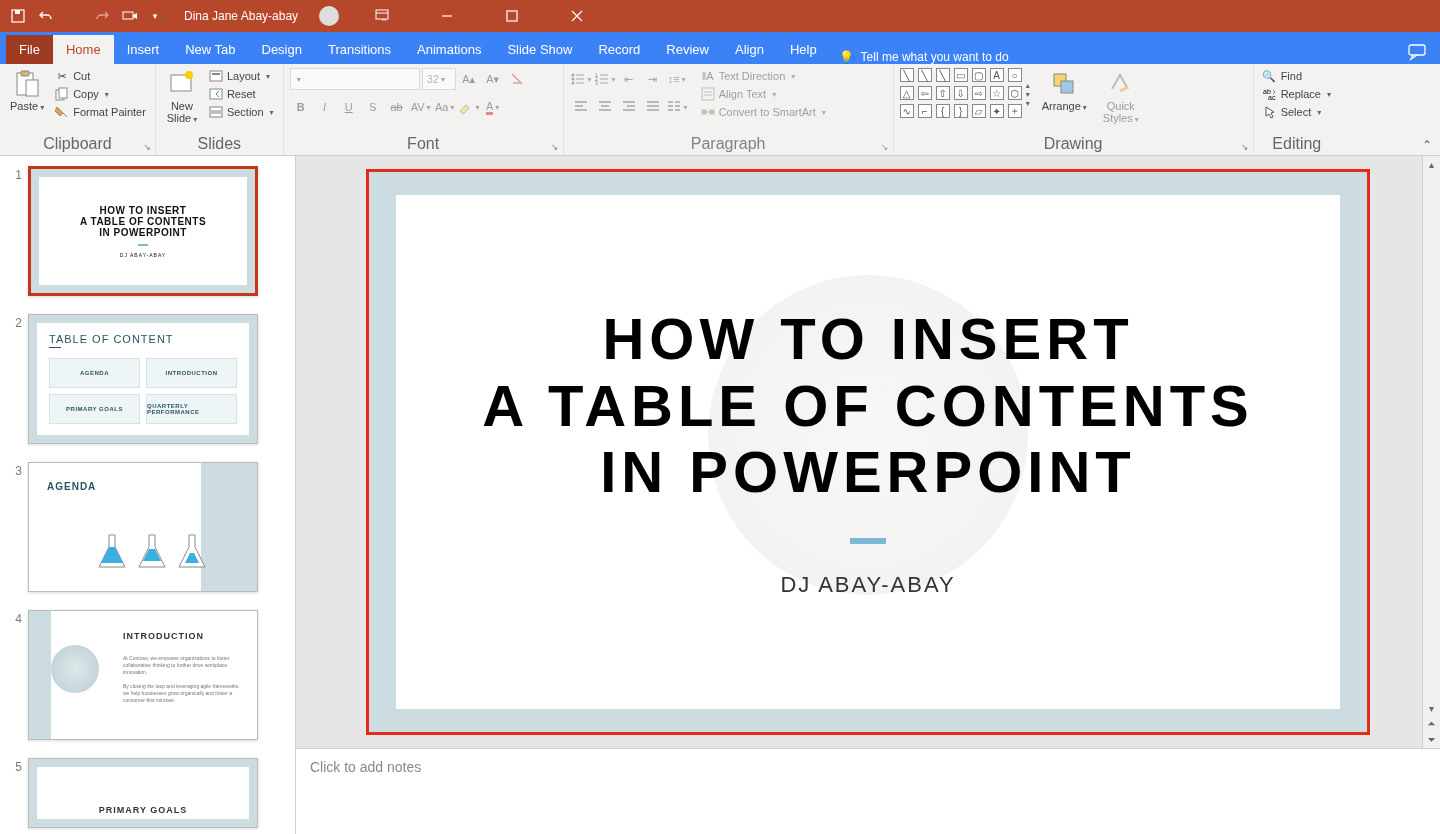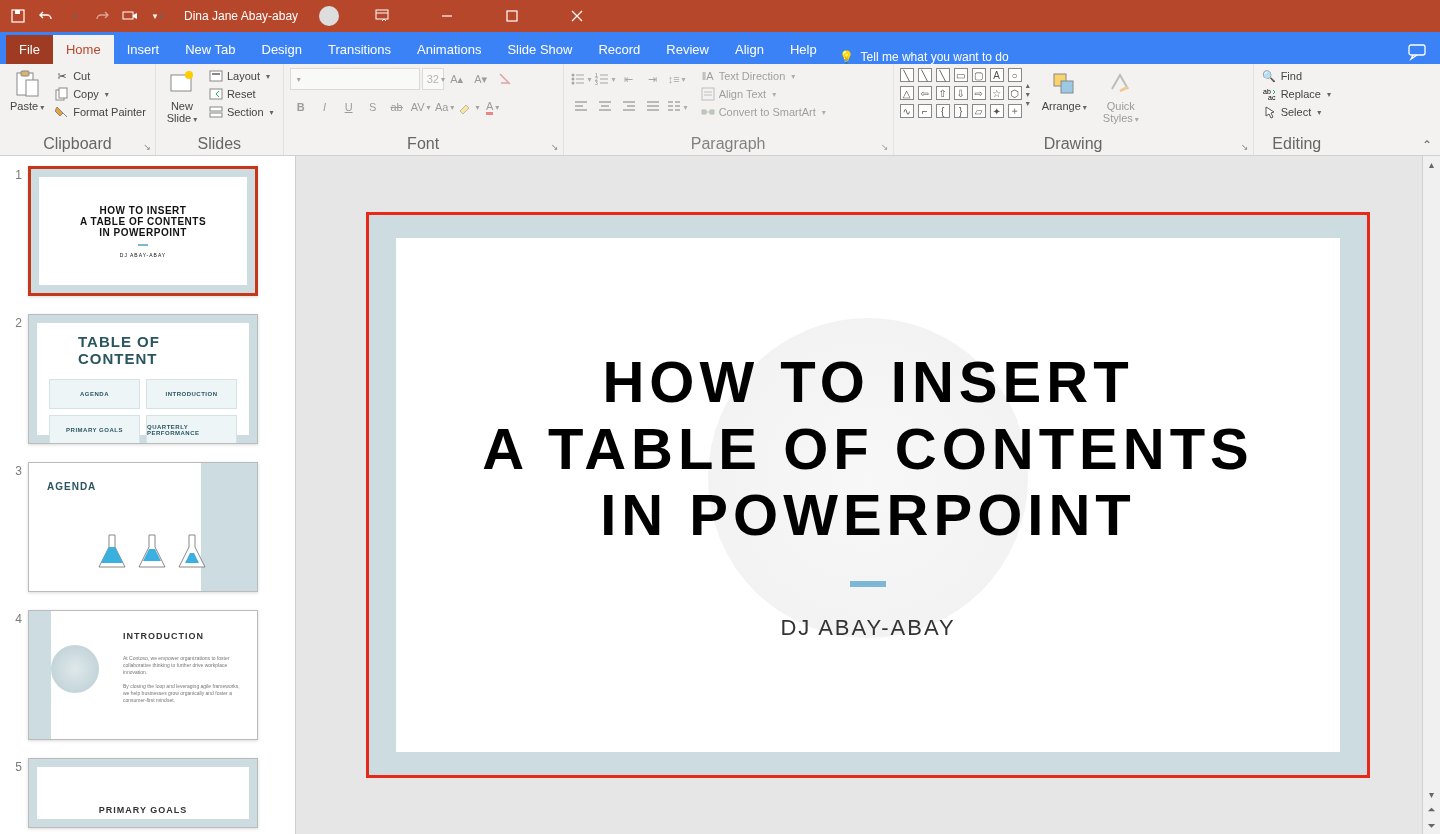--- a/index.html
+++ b/index.html
@@ -31,21 +31,21 @@
 .group .dlaunch { position: absolute; right: 2px; bottom: 2px; width: 12px; height: 12px; font-size: 9px; color: #888; display:flex; align-items:center; justify-content:center; }
 .bigbtn { display: flex; flex-direction: column; align-items: center; justify-content: center; padding: 2px 4px; min-width: 40px; gap: 2px; text-align:center; }
 .bigbtn .ic { width: 28px; height: 28px; display:flex; align-items:center; justify-content:center; }
 .btnrow { display: flex; flex-direction: column; gap: 2px; }
 .smbtn { display: flex; align-items: center; gap: 4px; padding: 1px 3px; white-space: nowrap; }
 .smbtn .ic { width: 14px; height: 14px; display:flex; align-items:center; justify-content:center; }
 .dd::after { content: "▾"; font-size: 8px; margin-left: 2px; color: #666; }
 .iconbtn { width: 22px; height: 22px; display:flex; align-items:center; justify-content:center; color:#555; }
 .hr { display:flex; gap:2px; }
 .fontname { width: 130px; height: 22px; border: 1px solid #c8c8c8; background: #fff; font-size: 11px; padding: 0 4px; display:flex; align-items:center; color:#aaa; }
-.fontsize { width: 22px; height: 22px; border: 1px solid #c8c8c8; background: #fff; font-size: 11px; padding: 0 4px; display:flex; align-items:center; color:#888; }
+.fontsize { width: 34px; height: 22px; border: 1px solid #c8c8c8; background: #fff; font-size: 11px; padding: 0 4px; display:flex; align-items:center; color:#888; }
 .shapesgrid { display: grid; grid-template-columns: repeat(7, 16px); grid-auto-rows: 16px; gap: 2px; }
 .shapesgrid div { border: 1px solid #888; width: 14px; height: 14px; display:flex; align-items:center; justify-content:center; font-size:10px; color:#555; background:#fff; }
 
 
 .editor { display: flex; height: calc(834px - 32px - 32px - 92px); }
 .thumbs { width: 296px; background: #fff; border-right: 1px solid #d0d0d0; overflow-y: scroll; padding: 10px 8px 10px 4px; }
 .thumb { display: flex; gap: 6px; margin-bottom: 18px; }
 .thumb .num { width: 18px; text-align: right; color: #7a7a7a; font-size: 12px; padding-top: 2px; }
 .thumb .slide { width: 230px; height: 130px; background: #fff; border: 1px solid #bbb; box-shadow: 0 1px 3px rgba(0,0,0,0.15); position: relative; overflow:hidden; }
 .thumb.sel .slide { border: 3px solid #c43719; }
@@ -63,21 +63,21 @@
 .slidecanvas .author { font-size: 22px; letter-spacing: 2px; margin-top: 28px; z-index:1; color:#333; }
 
 .vscroll-outer { width: 18px; background:#f0f0f0; border-left:1px solid #d0d0d0; display:flex; flex-direction:column; align-items:center; }
 .vscroll-outer .arrow { height:16px; font-size:10px; color:#666; display:flex; align-items:center; justify-content:center; }
 .vscroll-outer .track { flex:1; }
 
 .notes { height: 86px; background: #fff; border-top: 1px solid #d0d0d0; padding: 10px 14px; color: #888; font-size: 14px; }
 
 
 .t2 { padding: 10px 12px; }
-.t2 .ttl { font-size: 15px; letter-spacing: 1px; font-weight:700; text-align:left; color:#2a5560;margin-left:29px; }
+.t2 .ttl { font-size: 11px; letter-spacing: 1px; font-weight:400; text-align:left; color:#2a5560; }
 .t2 .grid2 { display:grid; grid-template-columns:1fr 1fr; gap:6px; margin-top:10px; }
 .t2 .cell { height:30px; background:#eef5f7; border:1px solid #d5e3e7; font-size:6px; display:flex; align-items:center; justify-content:center; color:#2a5560; }
 .t3 .inn { position:absolute; inset:0; background:#fff; }
 .t3 .side { position:absolute; right:0; top:0; width:56px; height:100%; background:#cddce0; }
 .t3 .ttl { position:absolute; left:18px; top:18px; font-size:10px; letter-spacing:1px; font-weight:600; color:#2a5560; }
 .t3 .flask { position:absolute; bottom:18px; width:30px; height:40px; }
 .t4 .inn { position:absolute; inset:0; background:#fff; }
 .t4 .l { position:absolute; left:0; top:0; width:22px; height:100%; background:#cddce0; }
 .t4 .pic { position:absolute; left:22px; top:34px; width:48px; height:48px; border-radius:50%; background:radial-gradient(circle,#dfe8ea,#b8cdd3); }
 .t4 .ttl { position:absolute; left:94px; top:20px; font-size:9px; letter-spacing:1px; font-weight:600; color:#333; }
@@ -572,14 +572,17 @@
         </div>
       </div>
       <div class="vscroll-outer" style="position:absolute; right:0; top:0; bottom:0;">
         <div class="arrow">▴</div>
         <div class="track"></div>
         <div class="arrow">▾</div>
         <div class="arrow">⏶</div>
         <div class="arrow">⏷</div>
       </div>
     </div>
+    <div class="notes">
+      <span>Click to add notes</span>
+    </div>
   </div>
 </div>
 
 </body></html>

